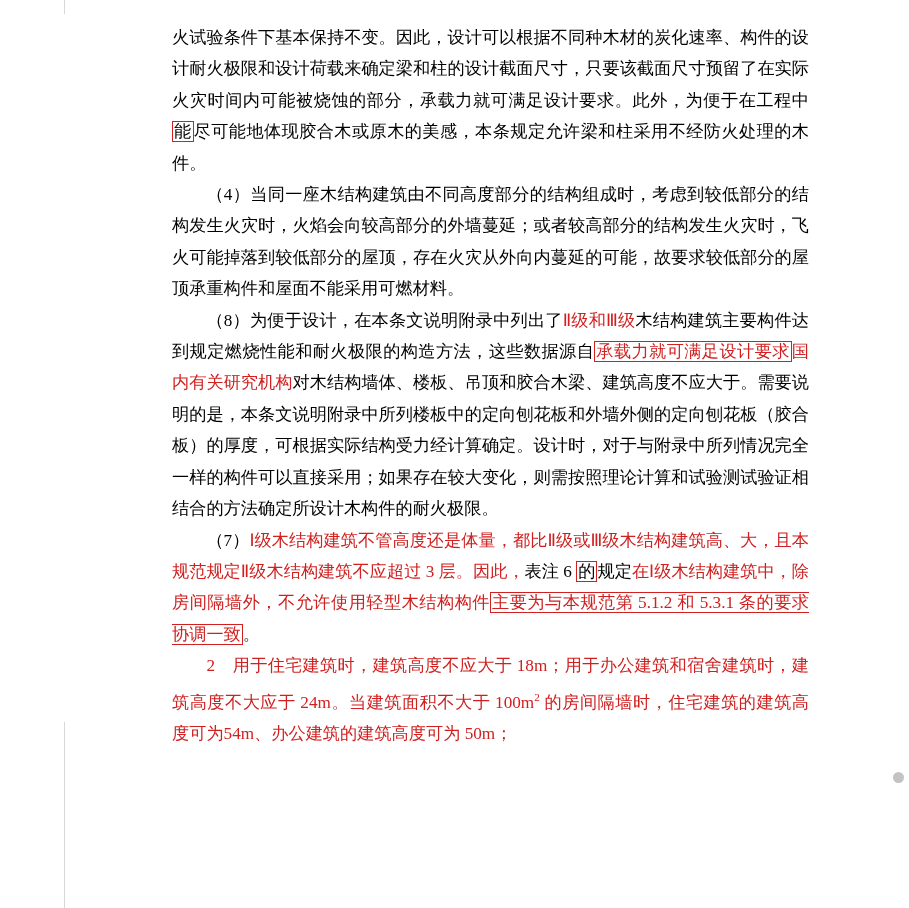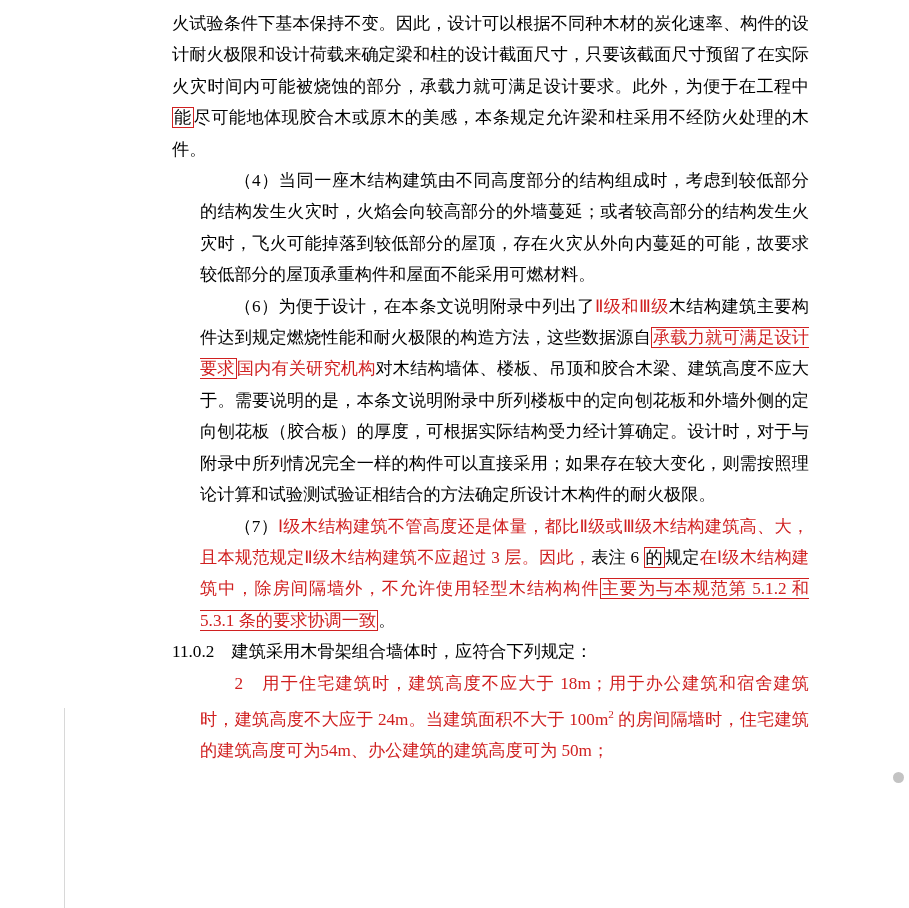--- a/index.html
+++ b/index.html
@@ -24,21 +24,21 @@
     left: 0;
     top: 0;
     width: 64px;
     height: 908px;
     background: #ffffff;
     border-right: 1px solid #d8d8d8;
   }
   .doc-body {
     position: absolute;
     left: 64px;
-    top: 0;
+    top: 14px;
     width: 845px;
     height: 708px;
     background: #ffffff;
     box-sizing: border-box;
     padding: 8px 100px 0 108px;
   }
   .scroll-dot {
     position: absolute;
     right: 5px;
     top: 772px;
@@ -50,21 +50,20 @@
   p {
     margin: 0;
     font-size: 17.2px;
     line-height: 31.4px;
     color: #000000;
     text-align: justify;
     text-justify: inter-ideograph;
   }
   p.indent {
     text-indent: 2em;
-    margin-left: 28px;
   }
   p.hang {
     text-indent: 0;
   }
   .ins {
     color: #d02020;
     text-decoration-color: #d02020;
   }
   .box {
     border: 1px solid #d02020;
@@ -85,25 +84,24 @@
 
   <div class="left-gutter"></div>
 
   <div class="doc-body">
 
     <p class="hang"><span>火试验条件下基本保持不变。因此，设计可以根据不同种木材的炭化速率、构件的设</span><span>计耐火极限和设计荷载来确定梁和柱的设计截面尺寸，只要该截面尺寸预留了在实际</span><span>火灾时间内可能被烧蚀的部分，承载力就可满足设计要求。此外，为便于在工程中</span><span class="box blk">能</span><span>尽可能地体现胶合木或原木的美感，本条规定允许梁和柱采用不经防火处理的木</span><span>件。</span></p>
 
     <p class="indent">（4）当同一座木结构建筑由不同高度部分的结构组成时，考虑到较低部分的结构发生火灾时，火焰会向较高部分的外墙蔓延；或者较高部分的结构发生火灾时，飞火可能掉落到较低部分的屋顶，存在火灾从外向内蔓延的可能，故要求较低部分的屋顶承重构件和屋面不能采用可燃材料。</p>
 
 
-    <p class="indent"><span>（6）为便于设计，在本条文说明附录中列出了</span><span class="ins">Ⅱ级和Ⅲ级</span><span>木结构建筑主要构件达到规定燃烧性能和耐火极限的构造方法，这些数据源自</span><span class="box ins">承载力就可满足设计要求</span><span class="ins">国内有关研究机构</span><span>对木结构墙体、楼板、吊顶和胶合木梁、建筑高度不应大于。需要说明的是，本条文说明附录中所列楼板中的定向刨花板和外墙外侧的定向刨花板（胶合板）的厚度，可根据实际结构受力经计算确定。设计时，对于与附录中所列情况完全一样的构件可以直接采用；如果存在较大变化，则需按照理论计算和试验测试验证相结合的方法确定所设计木构件的耐火极限。</span></p>
+    <p class="indent"><span>（8）为便于设计，在本条文说明附录中列出了</span><span class="ins">Ⅱ级和Ⅲ级</span><span>木结构建筑主要构件达到规定燃烧性能和耐火极限的构造方法，这些数据源自</span><span class="box ins">承载力就可满足设计要求</span><span class="ins">国内有关研究机构</span><span>对木结构墙体、楼板、吊顶和胶合木梁、建筑高度不应大于。需要说明的是，本条文说明附录中所列楼板中的定向刨花板和外墙外侧的定向刨花板（胶合板）的厚度，可根据实际结构受力经计算确定。设计时，对于与附录中所列情况完全一样的构件可以直接采用；如果存在较大变化，则需按照理论计算和试验测试验证相结合的方法确定所设计木构件的耐火极限。</span></p>
 
     <p class="indent"><span>（7）</span><span class="ins">Ⅰ级木结构建筑不管高度还是体量，都比Ⅱ级或Ⅲ级木结构建筑高、大，且本规范规定Ⅱ级木结构建筑不应超过 3 层。因此，</span><span>表注 6 </span><span class="box blk">的</span><span>规定</span><span class="ins">在Ⅰ级木结构建筑中，除房间隔墙外，不允许使用轻型木结构构件</span><span class="box ins">主要为与本规范第 5.1.2 和 5.3.1 条的要求协调一致</span><span>。</span></p>
 
-    <p class="hang">11.0.2　建筑采用木骨架组合墙体时，应符合下列规定：</p>
 
 
     <p class="indent"><span class="ins">2　用于住宅建筑时，建筑高度不应大于 18m；用于办公建筑和宿舍建筑时，建筑高度不大应于 24m。当建筑面积不大于 100m</span><sup class="ins">2</sup><span class="ins"> 的房间隔墙时，住宅建筑的建筑高度可为54m、办公建筑的建筑高度可为 50m；</span></p>
 
   </div>
 
   <div class="scroll-dot"></div>
 </div>
 
 </body></html>

